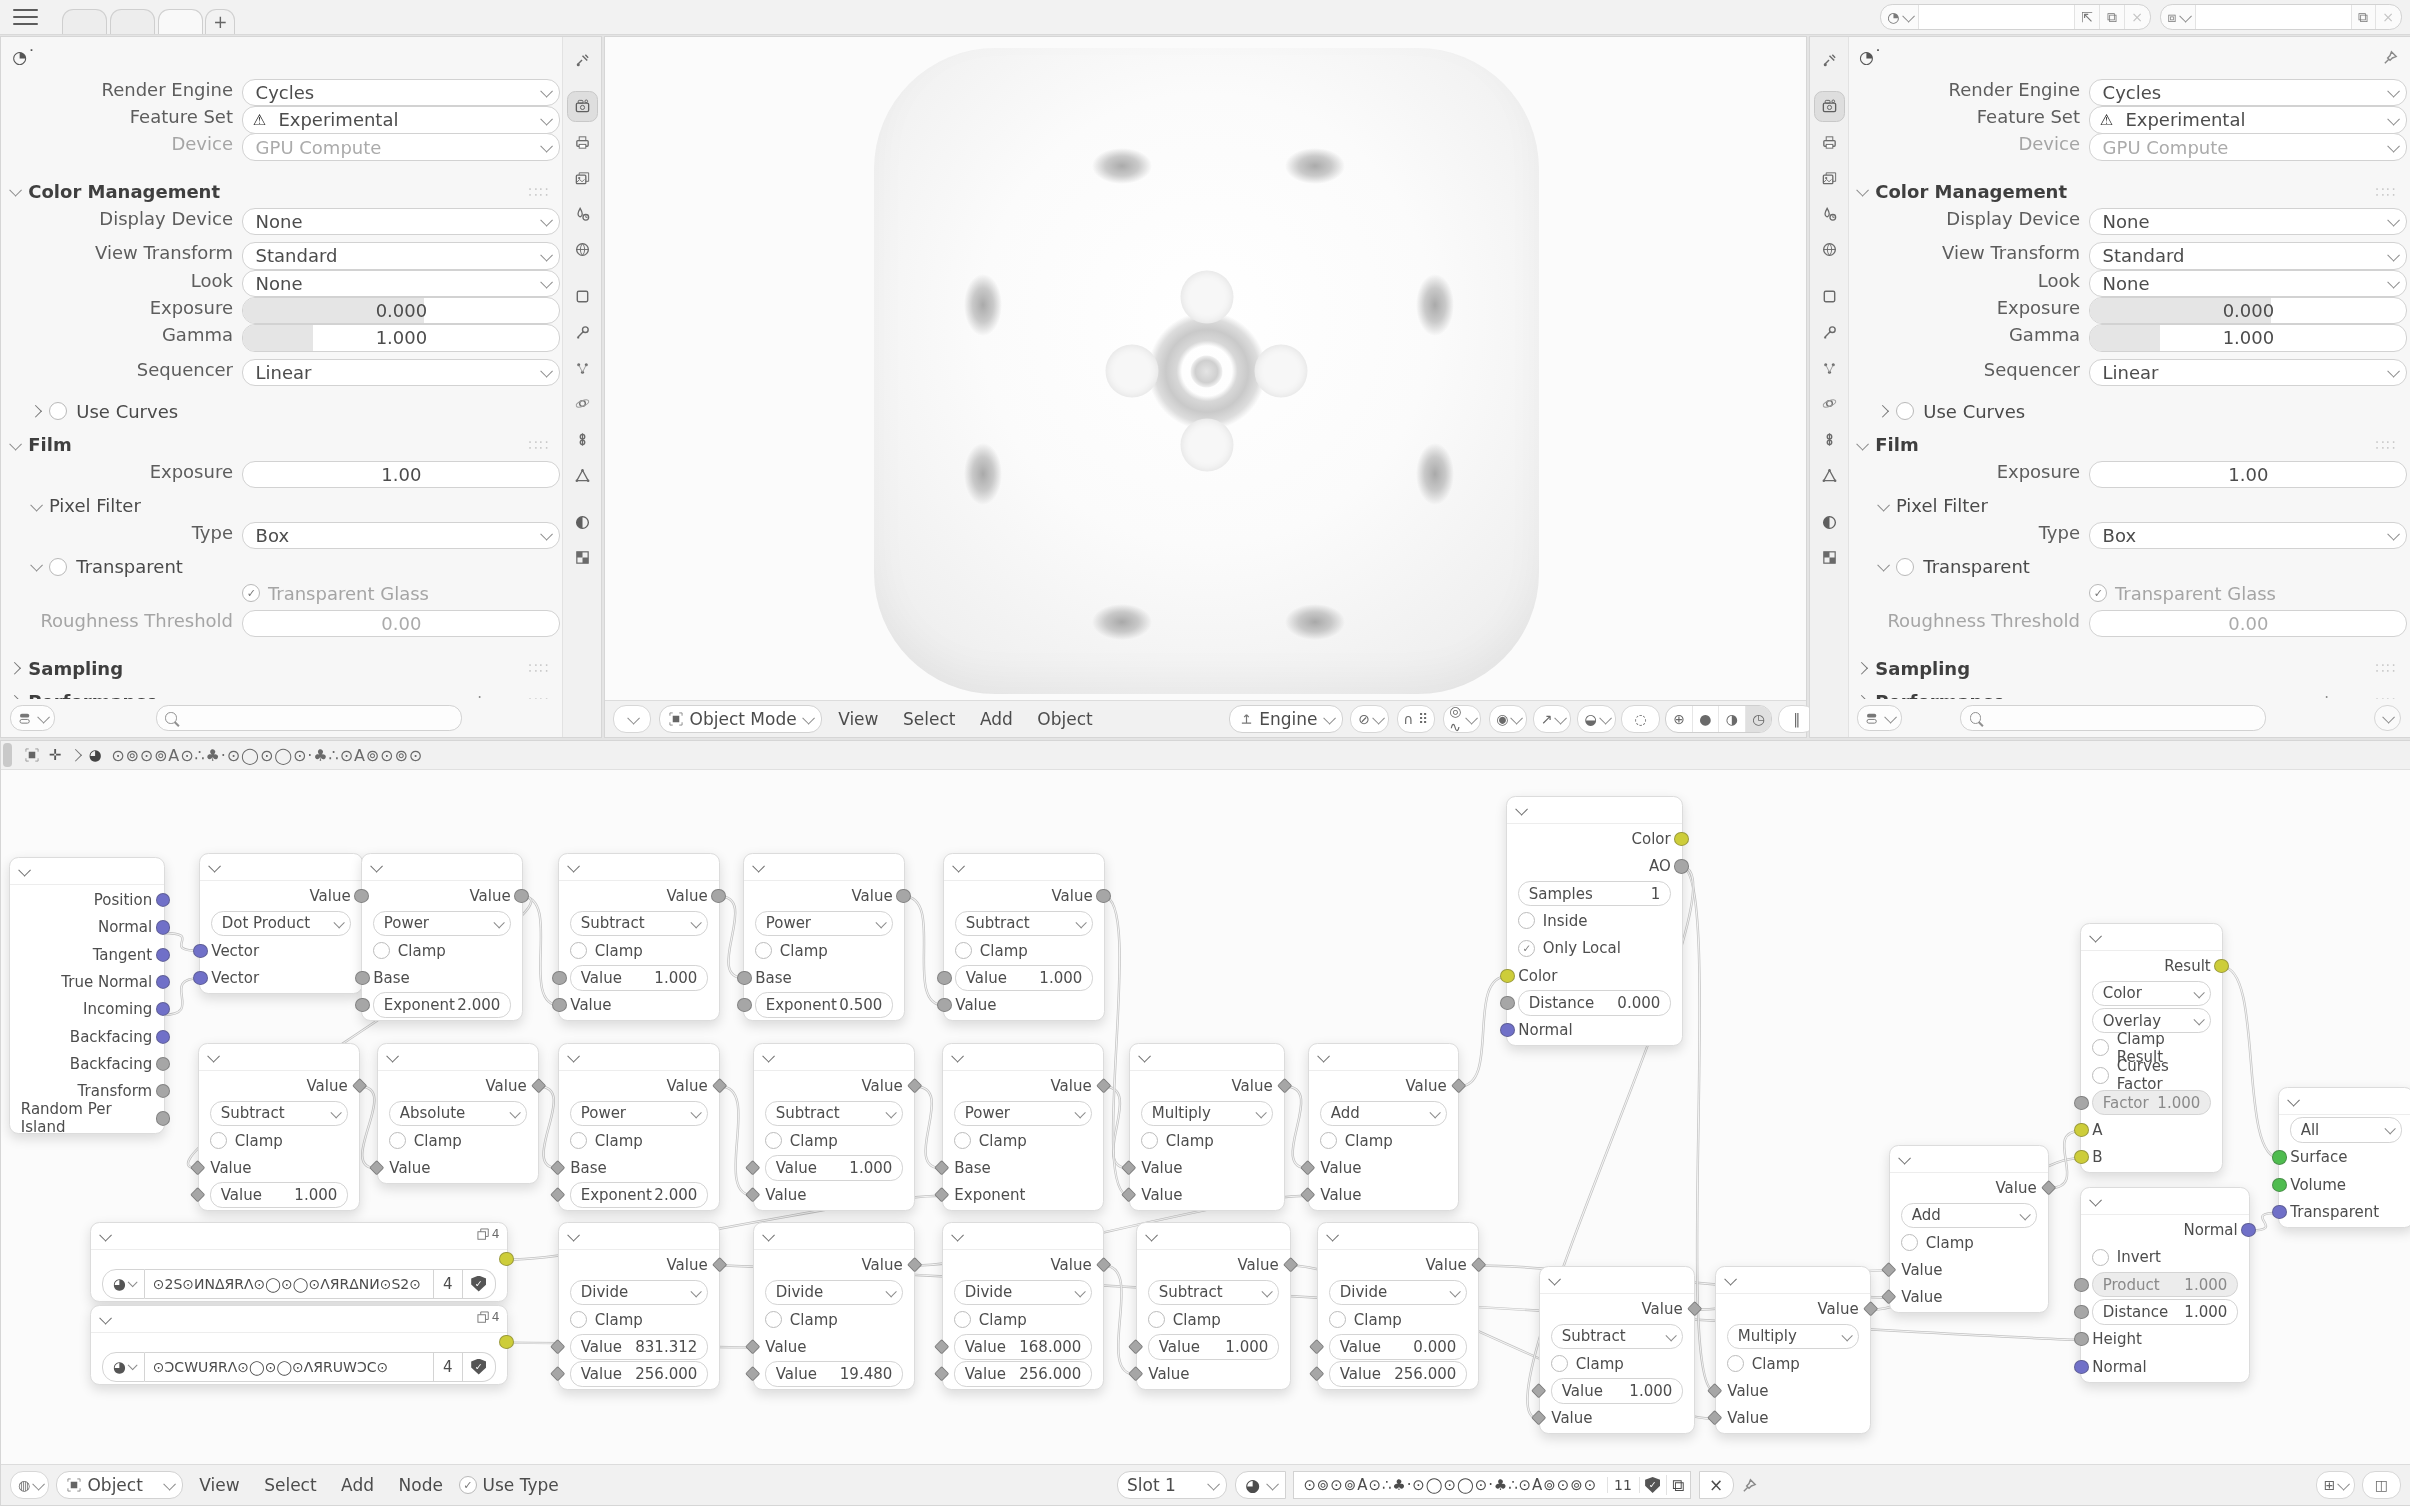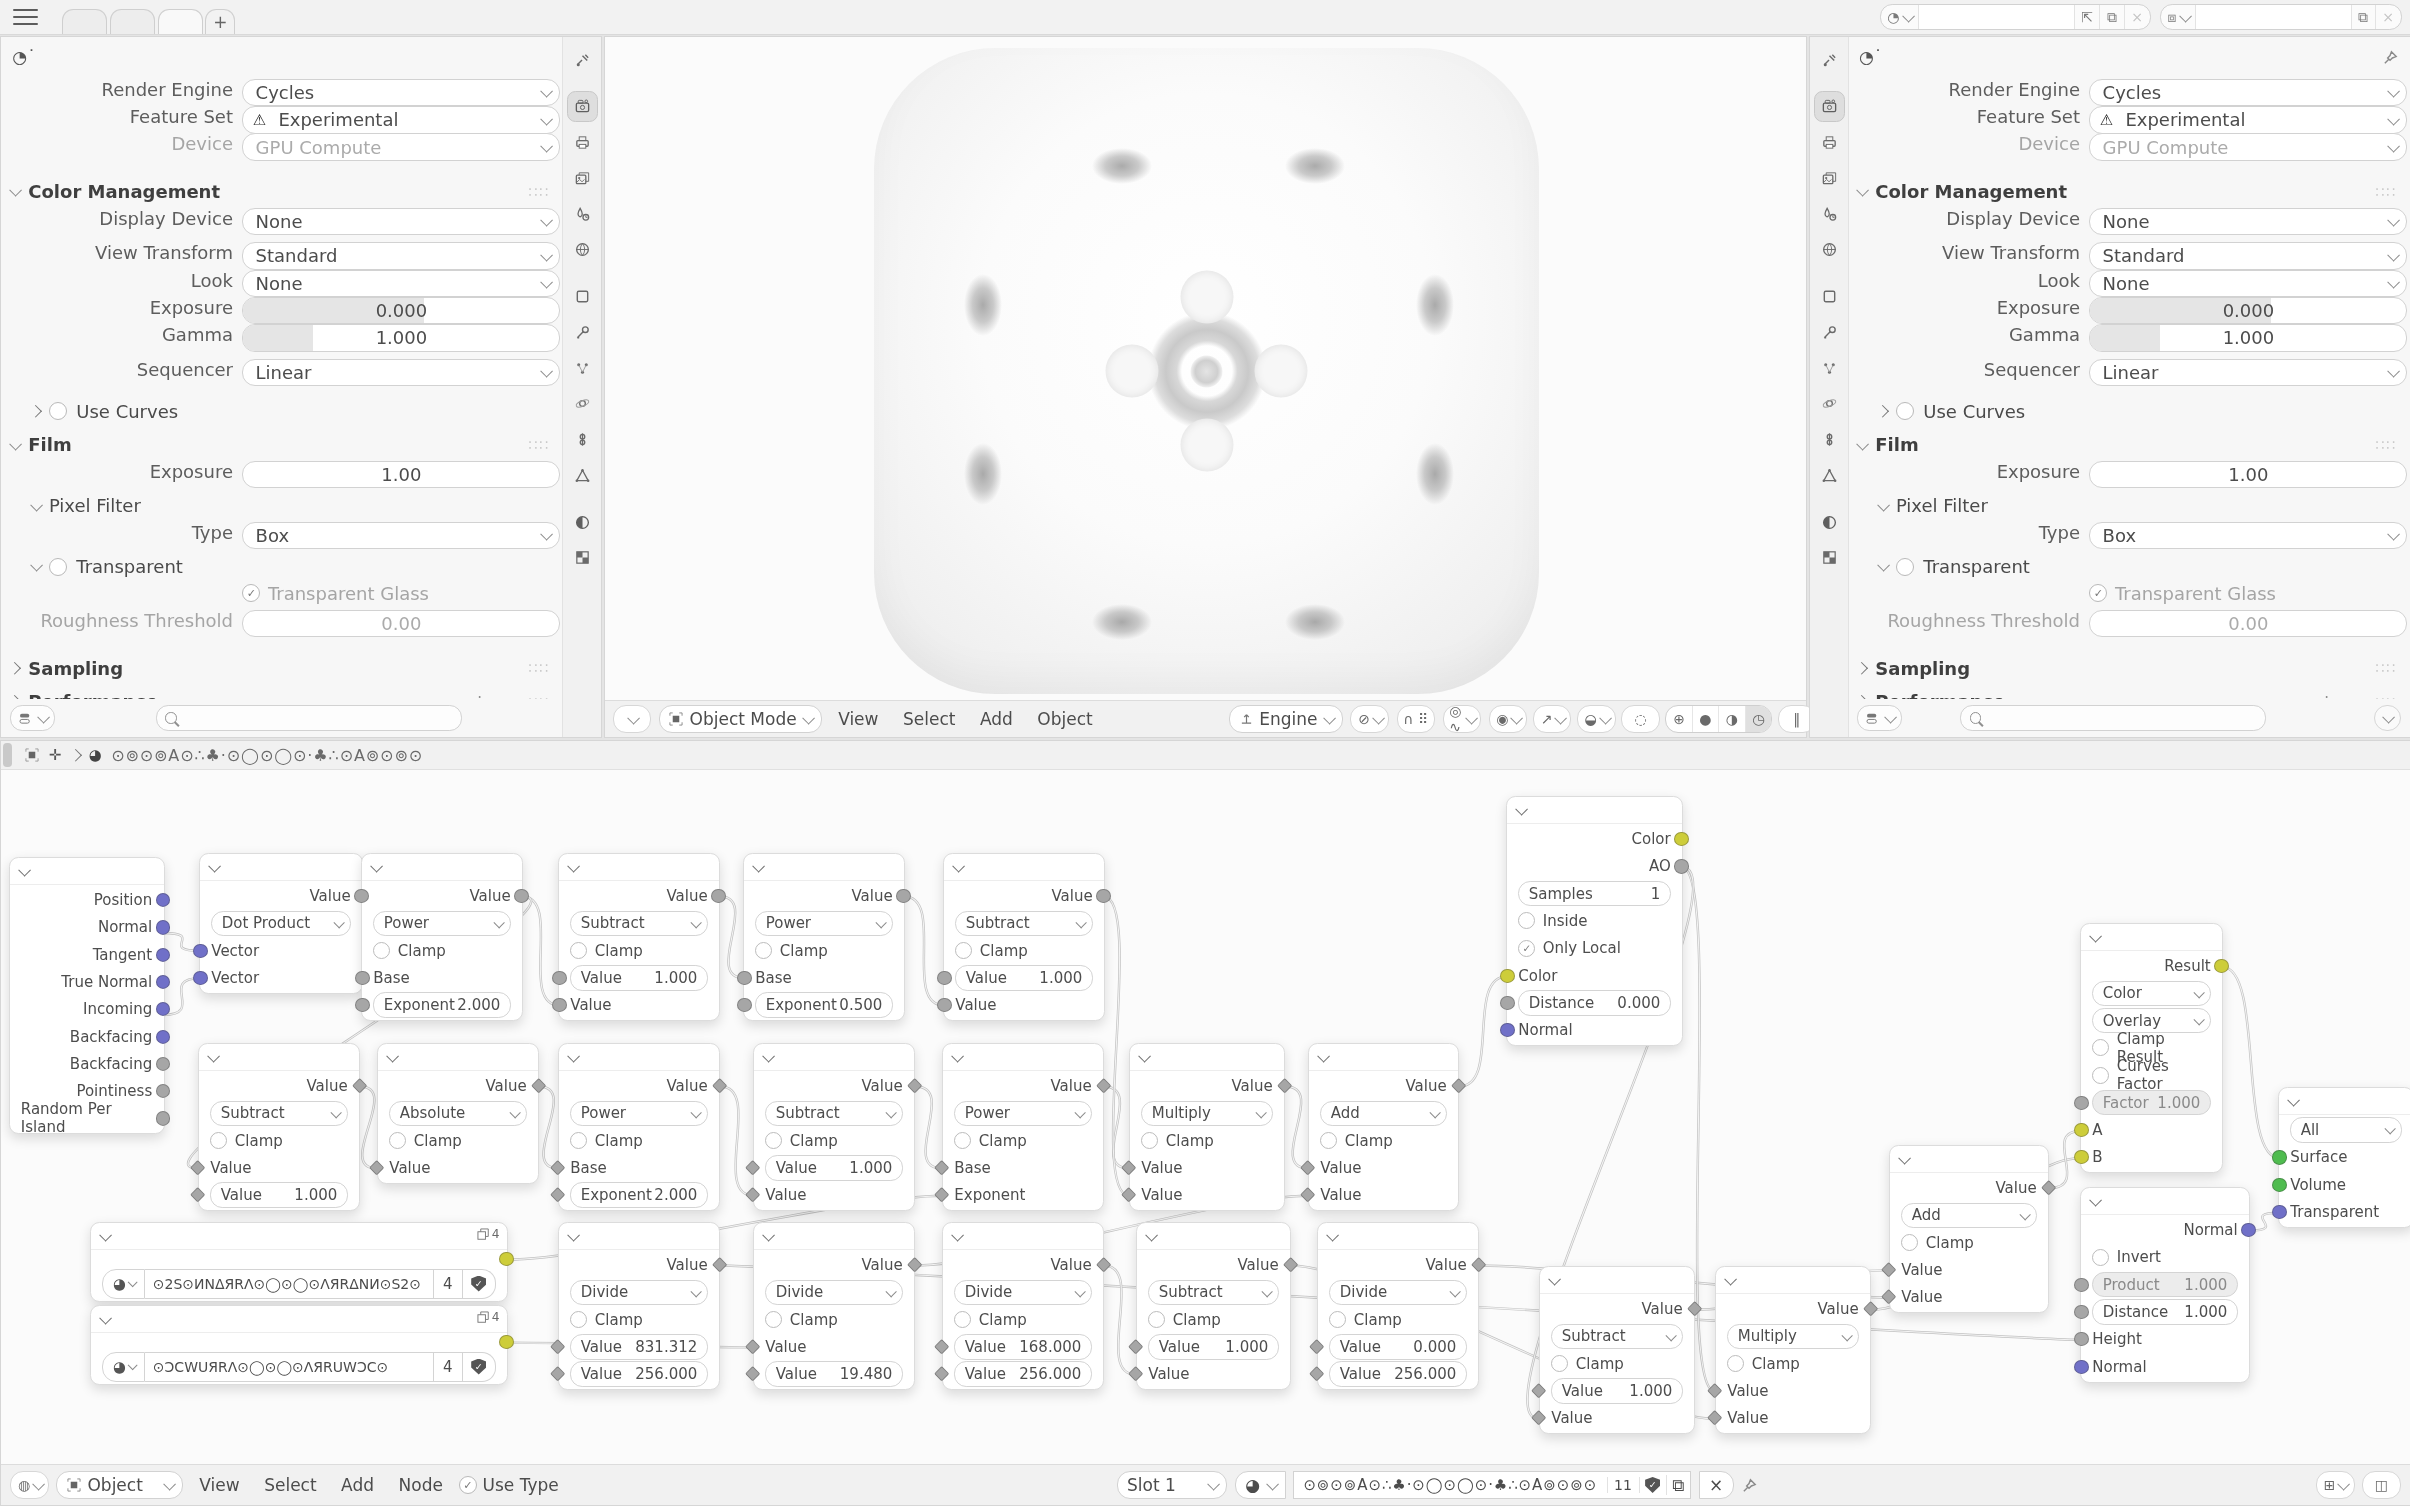--- a/index.html
+++ b/index.html
@@ -824,21 +824,21 @@
           </div>
           <div class="nrow">
             <span class="nout">Backfacing</span>
             <span class="sock out c-vector"></span>
           </div>
           <div class="nrow">
             <span class="nout">Backfacing</span>
             <span class="sock out c-value"></span>
           </div>
           <div class="nrow">
-            <span class="nout">Pointiness</span>
+            <span class="nout">Transform</span>
             <span class="sock out c-value"></span>
           </div>
           <div class="nrow">
             <span class="nout">Random Per Island</span>
             <span class="sock out c-value"></span>
           </div>
         </div>
         <div class="node" style="left: 198px; top: 84px; width: 162px;">
           <div class="nhead">
             <span class="chev-dn"></span>

